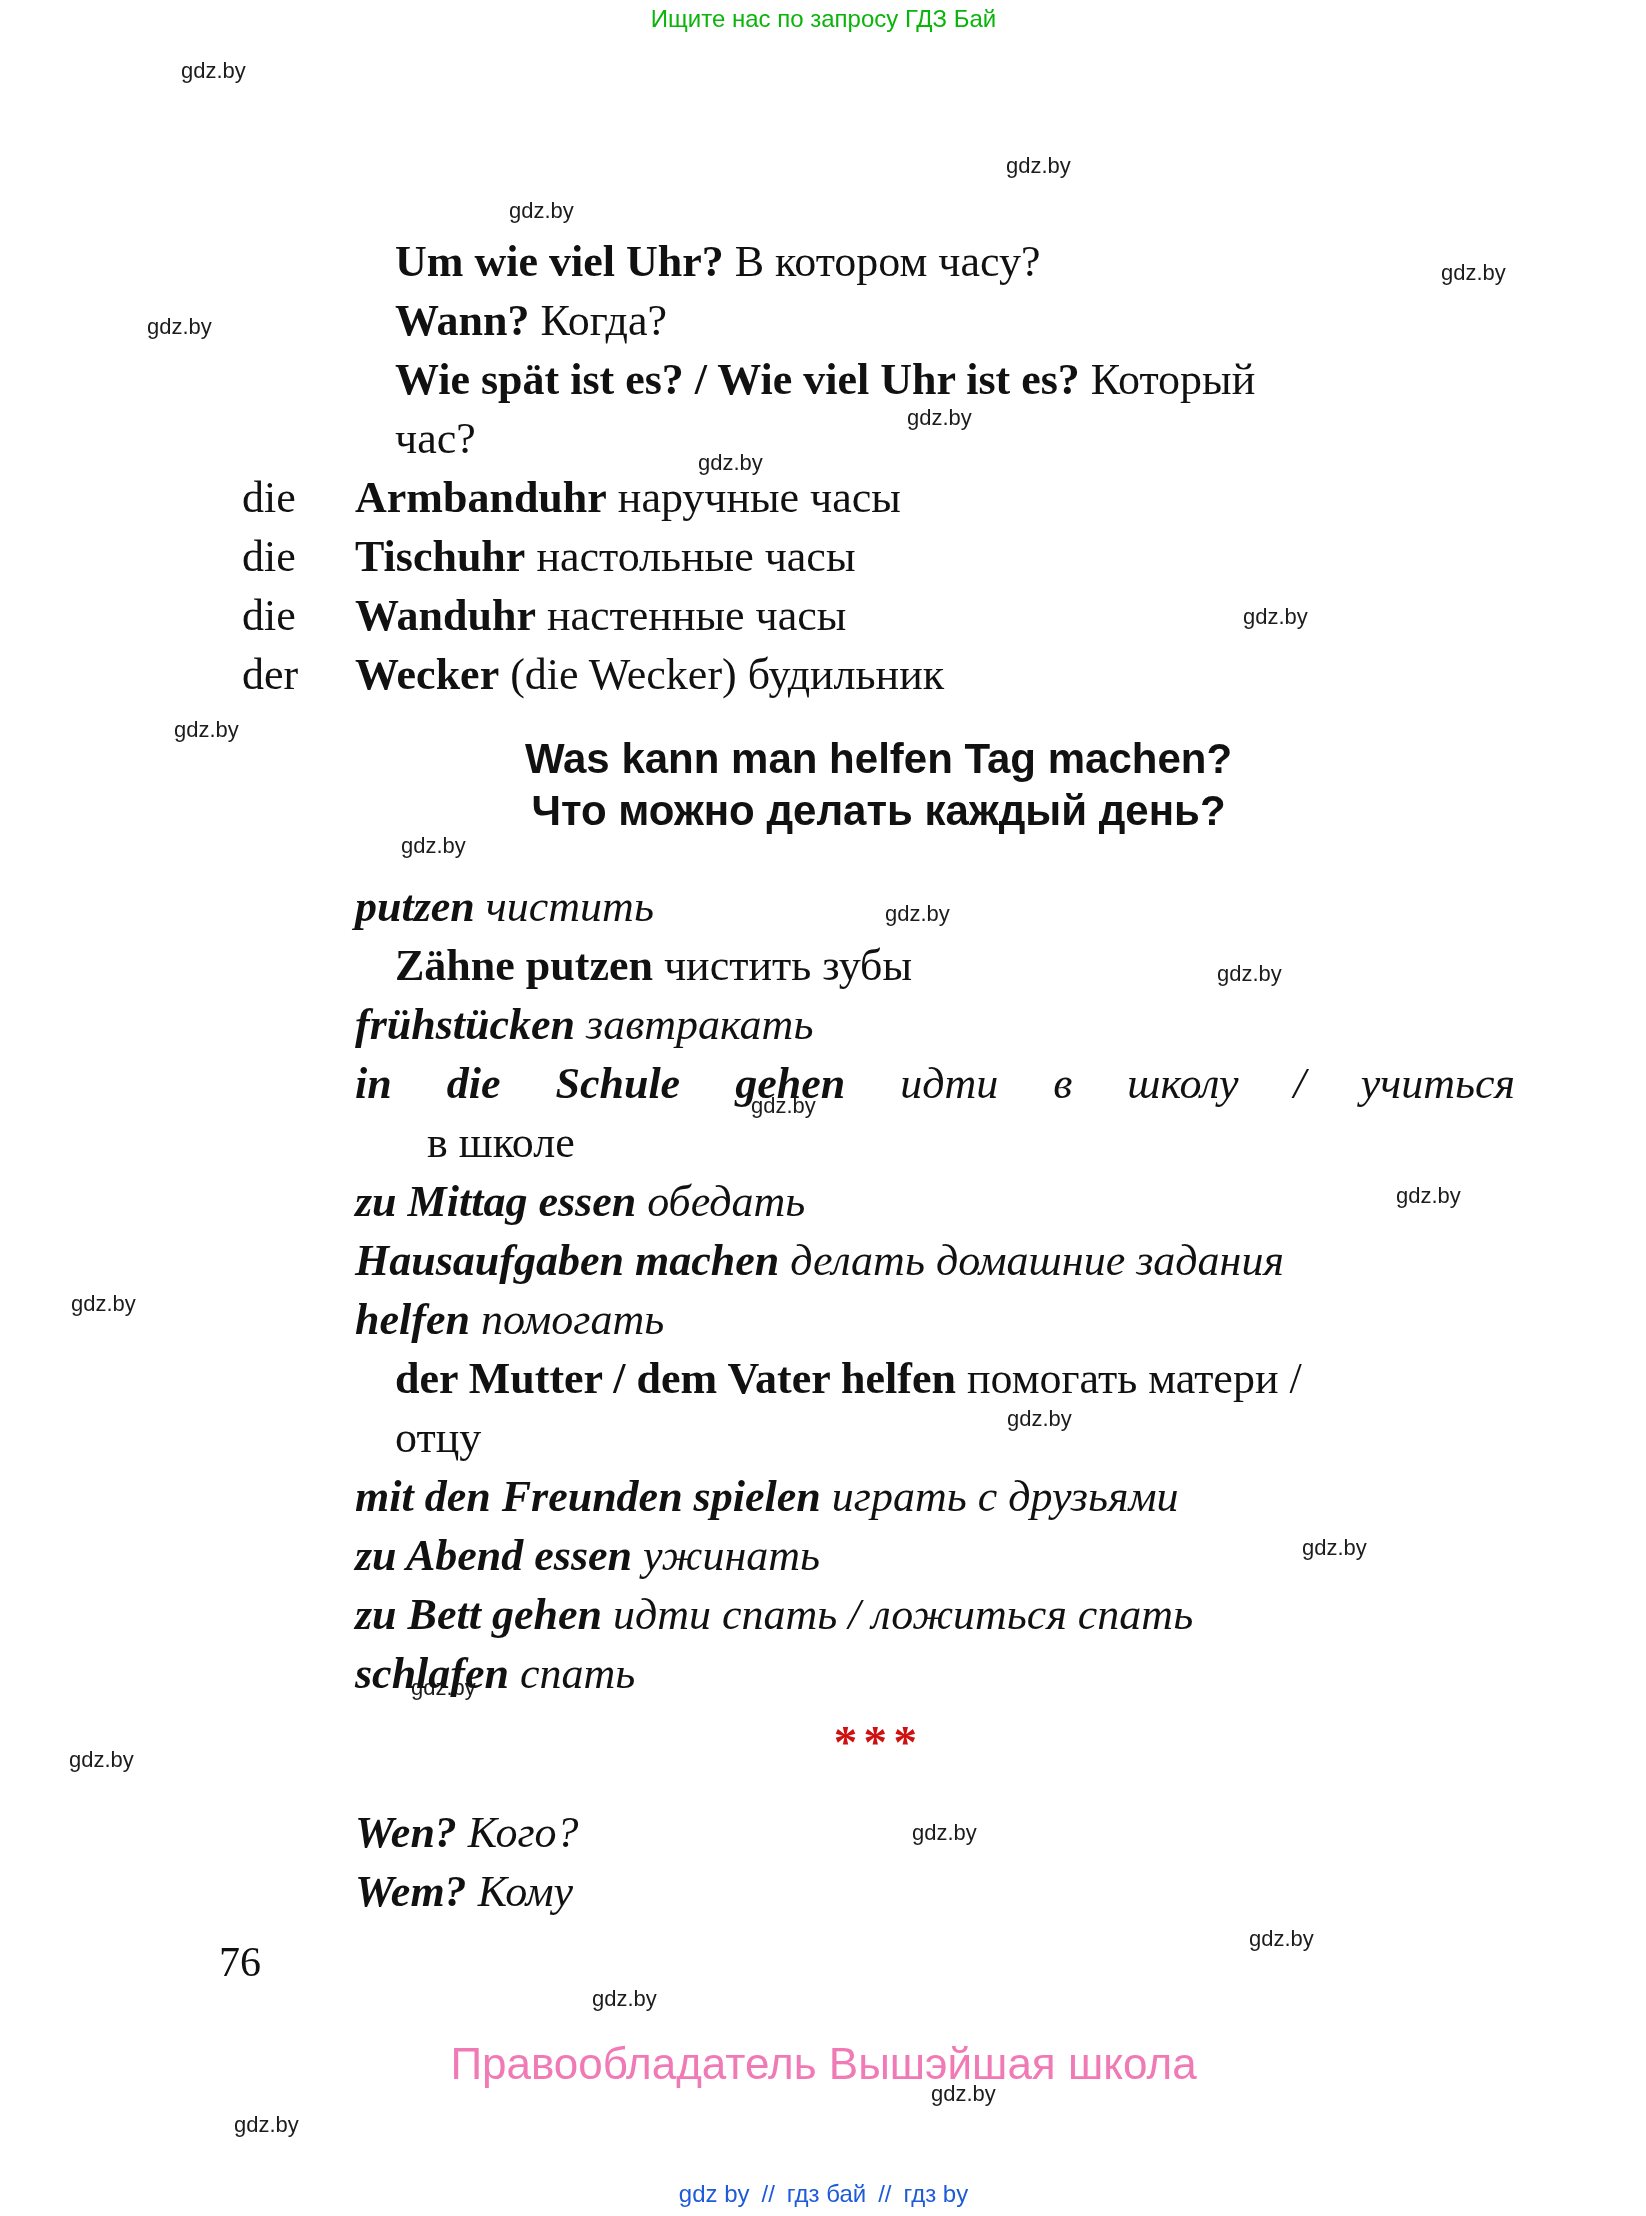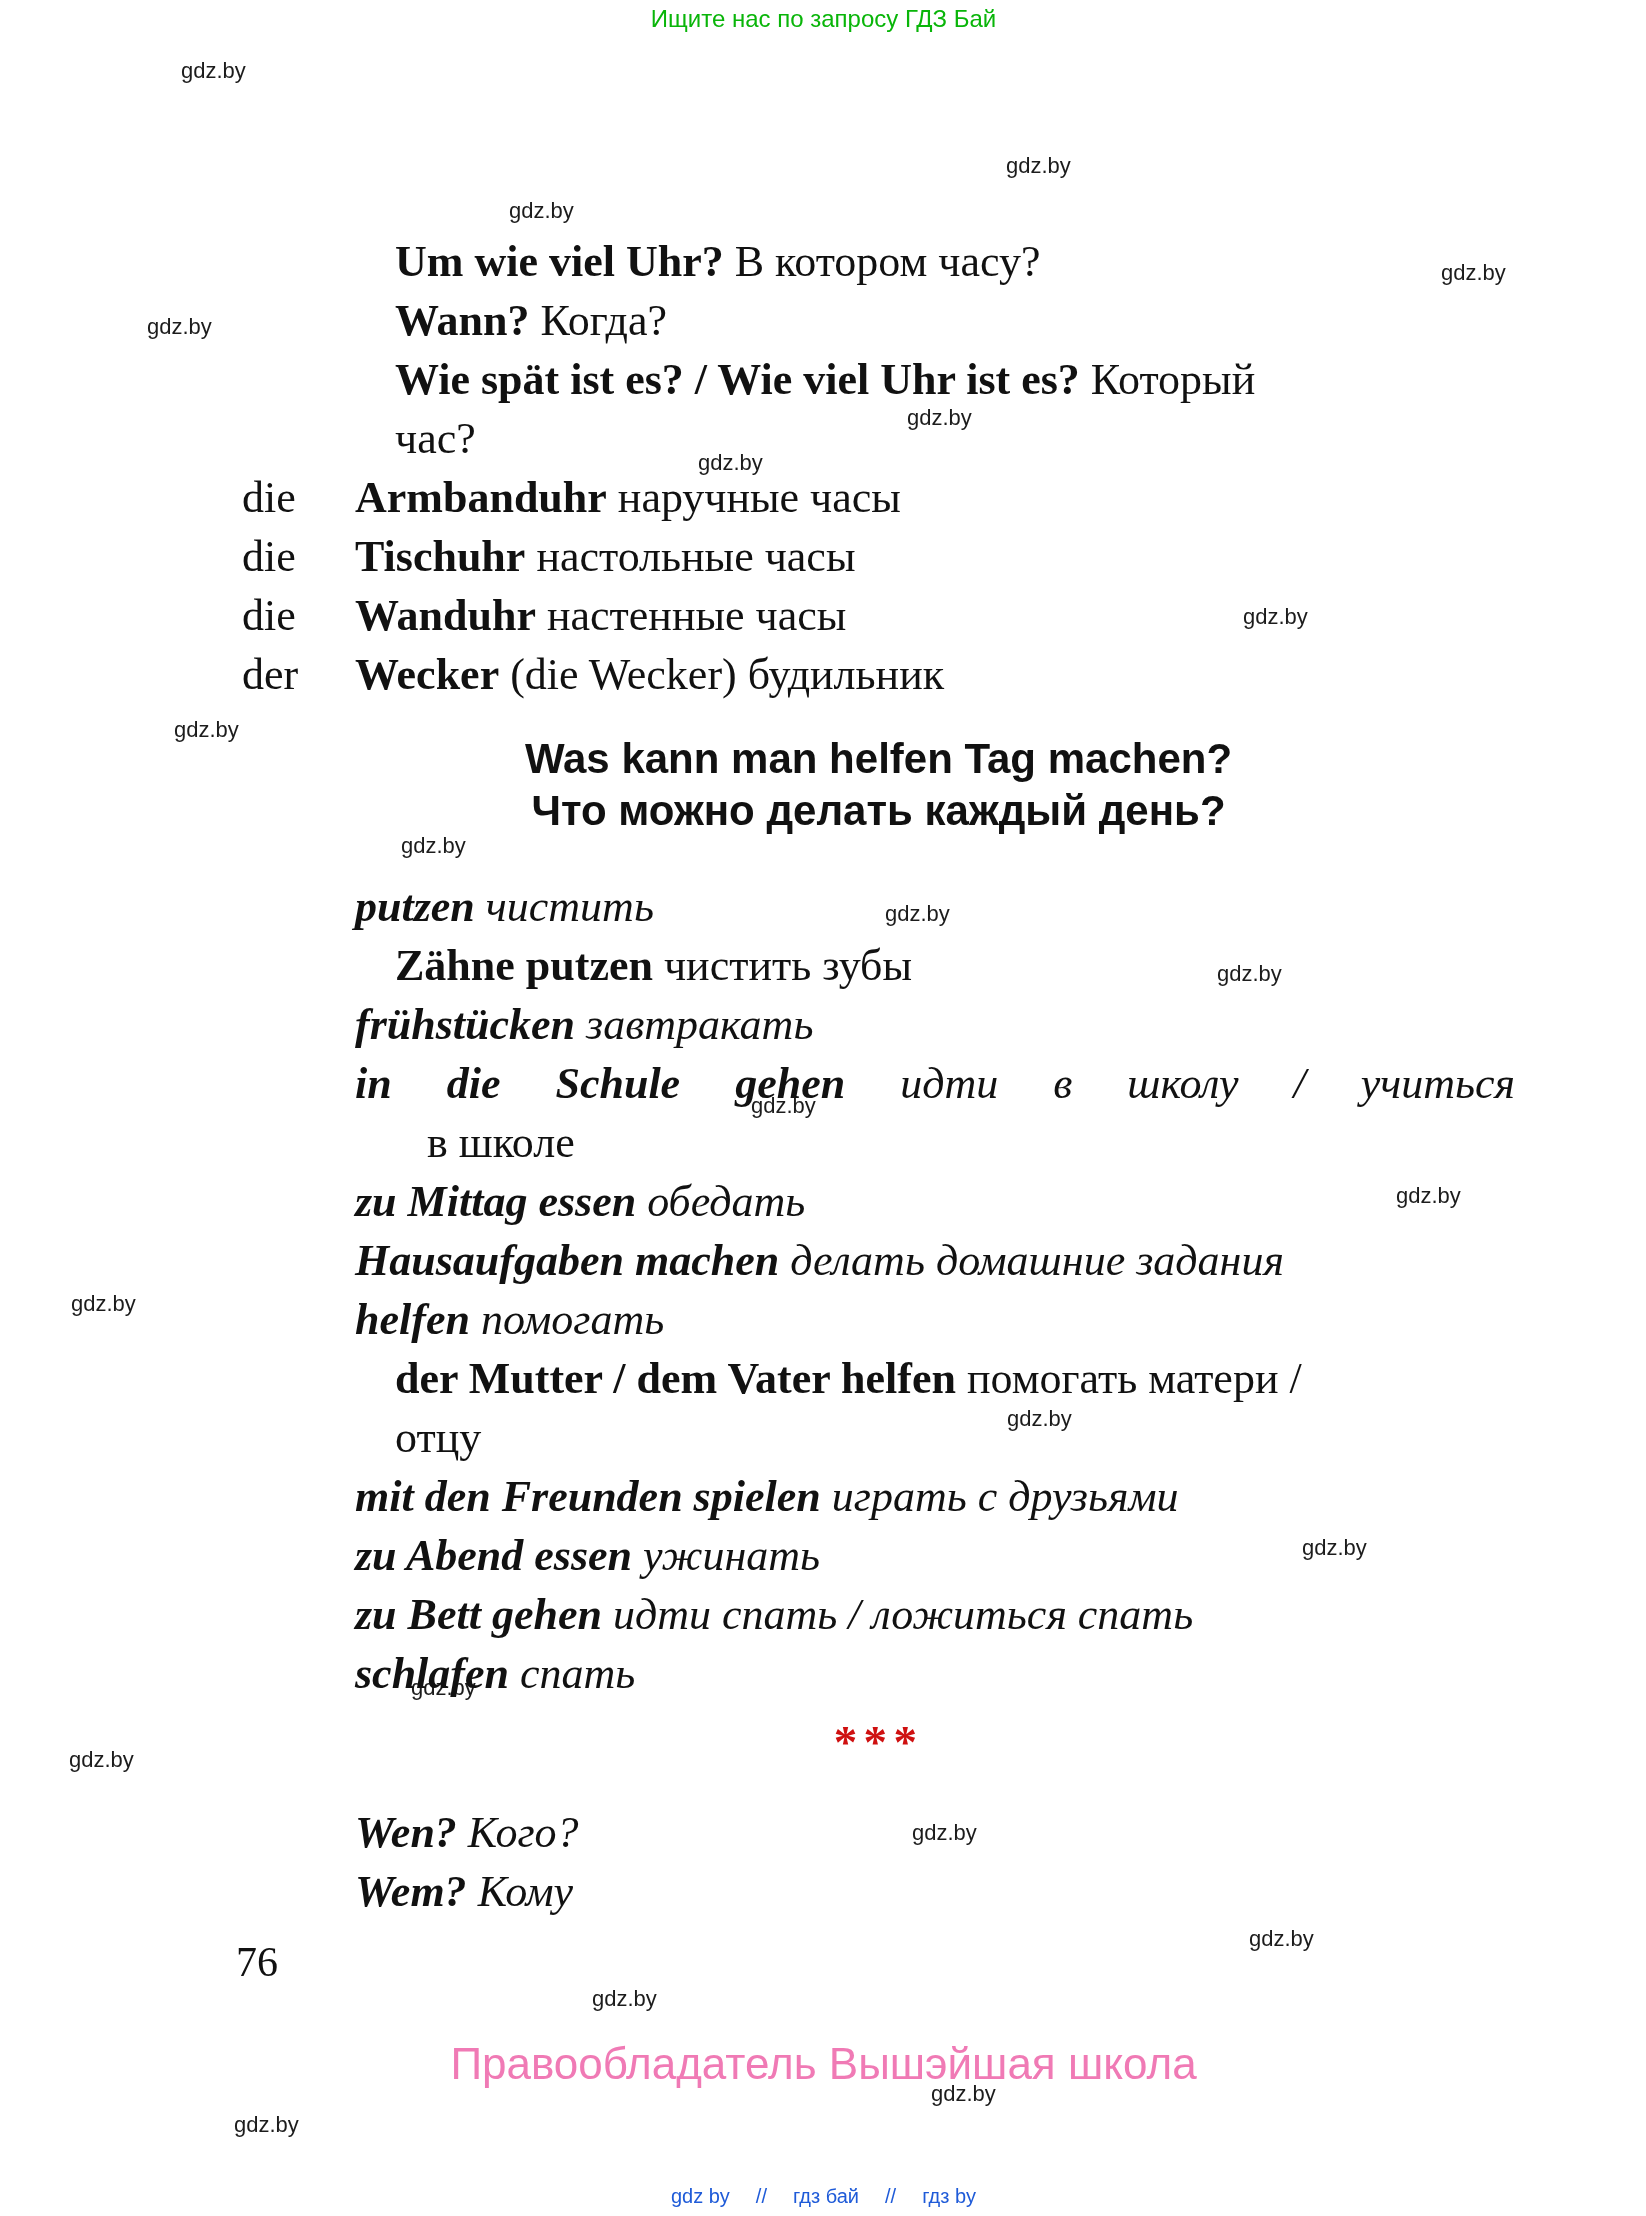--- a/index.html
+++ b/index.html
@@ -57,35 +57,35 @@
   }
   .sep{
     margin:14.5px 0 37px 0;
     text-align:center;
     color:var(--separator-red,#cf1010);
     font-size:47px;line-height:48px;
     letter-spacing:6.4px;
     font-weight:bold;
   }
   .page-number{
-    position:absolute;left:236px;top:1938px;
+    position:absolute;left:219px;top:1938px;
     font-size:42px;line-height:48px;
   }
   .copyright{
     position:absolute;top:2039px;left:0;width:100%;
     text-align:center;
     font-family:"Liberation Sans", sans-serif;
     font-size:44px;
     color:var(--copyright-pink,#f07ab5);
   }
   .footer-links{
     position:absolute;bottom:8px;left:0;width:100%;
-    display:flex;justify-content:center;gap:26px;
-    font-family:"Liberation Sans", sans-serif;
-    font-size:20px;
+    display:flex;justify-content:center;gap:12px;
+    font-family:"Liberation Sans", sans-serif;
+    font-size:24px;
     color:var(--link-blue,#1f5bd8);
   }
   .footer-links a{color:var(--link-blue,#1f5bd8);text-decoration:none;cursor:pointer;}
 </style>
 </head>
 <body>
 
 <div class="page">
 
   <div class="top-banner">Ищите нас по запросу ГДЗ Бай</div>

